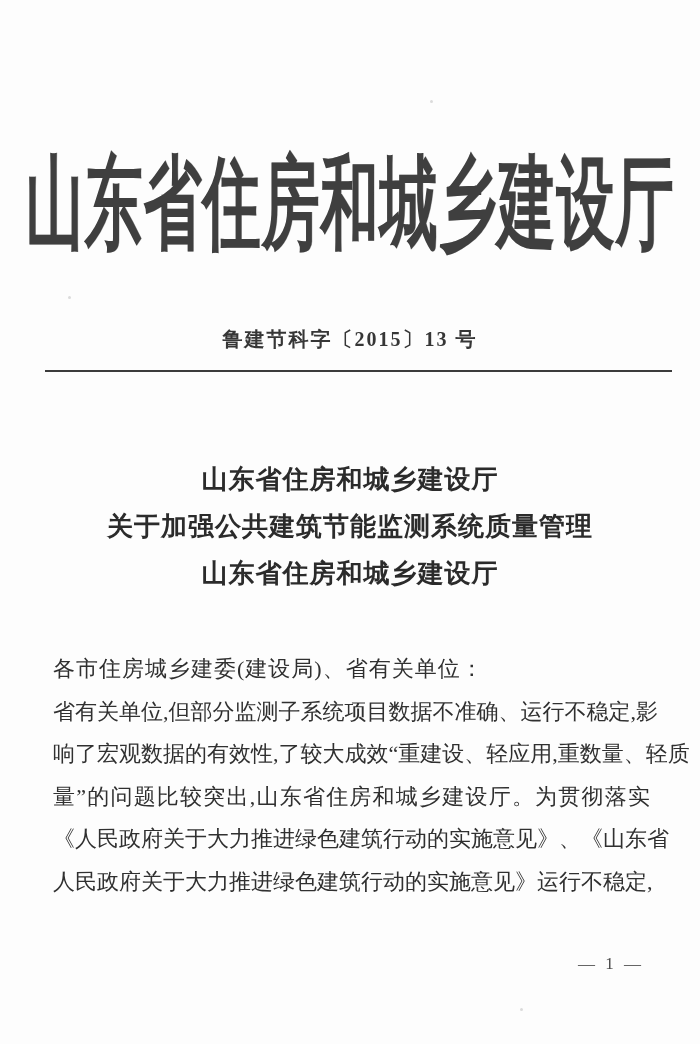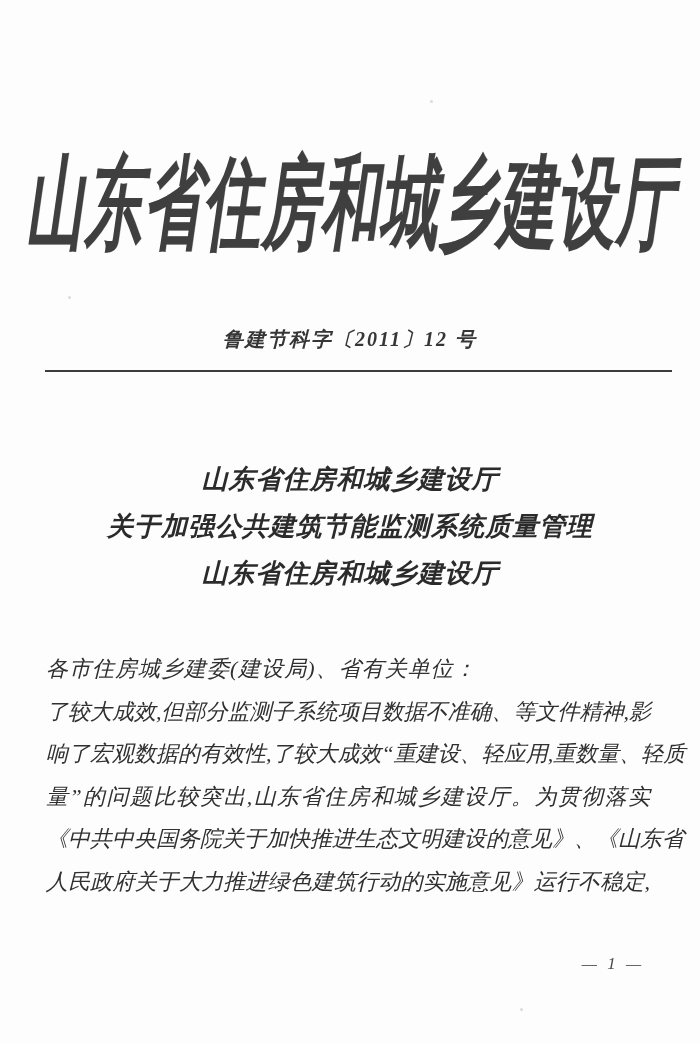--- a/index.html
+++ b/index.html
@@ -8,21 +8,20 @@
     background: #ffffff;
   }
   .page {
     position: relative;
     width: 700px;
     height: 1044px;
     background: #fdfdfd;
     overflow: hidden;
     font-family: "Liberation Serif", "DejaVu Serif", serif;
     color: #2e2e2e;
-    font-style: italic;
   }
   
   .agency-header {
     position: absolute;
     top: 136px;
     left: 0;
     right: 0;
     text-align: center;
     font-size: 58px;
     font-weight: 700;
@@ -64,21 +63,21 @@
     font-size: 26px;
     font-weight: 700;
     line-height: 47px;
     letter-spacing: 1px;
     color: #2b2b2b;
   }
   
   .body-text {
     position: absolute;
     top: 648px;
-    left: 46px;
+    left: 53px;
     right: 50px;
     font-size: 22px;
     line-height: 42.5px;
     color: #303030;
   }
   .body-line {
     text-align: justify;
     text-align-last: justify;
     text-justify: inter-character;
     white-space: nowrap;
@@ -113,36 +112,36 @@
   .sp2 { top: 296px;  left: 68px;  }
   .sp3 { top: 1008px; left: 520px; }
 </style>
 </head>
 <body>
 
 <div class="page">
 
   <div class="agency-header">山东省住房和城乡建设厅</div>
 
-  <div class="doc-number">鲁建节科字〔2011〕12 号</div>
+  <div class="doc-number">鲁建节科字〔2015〕13 号</div>
 
   <div class="separator-rule"></div>
 
   <div class="doc-title">
     <div>山东省住房和城乡建设厅</div>
     <div>关于加强公共建筑节能监测系统质量管理</div>
     <div>山东省住房和城乡建设厅</div>
   </div>
 
   <div class="body-text">
     <div class="salutation-line">各市住房城乡建委(建设局)、省有关单位：</div>
-    <div class="body-line">了较大成效,但部分监测子系统项目数据不准确、等文件精神,影</div>
+    <div class="body-line">省有关单位,但部分监测子系统项目数据不准确、运行不稳定,影</div>
     <div class="body-line">响了宏观数据的有效性,了较大成效“重建设、轻应用,重数量、轻质</div>
     <div class="body-line">量”的问题比较突出,山东省住房和城乡建设厅。为贯彻落实</div>
-    <div class="body-line">《中共中央国务院关于加快推进生态文明建设的意见》、《山东省</div>
+    <div class="body-line">《人民政府关于大力推进绿色建筑行动的实施意见》、《山东省</div>
     <div class="body-line">人民政府关于大力推进绿色建筑行动的实施意见》运行不稳定,</div>
   </div>
 
   <div class="page-number">— 1 —</div>
 
   <div class="speckle sp1"></div>
   <div class="speckle sp2"></div>
   <div class="speckle sp3"></div>
 
 </div>

